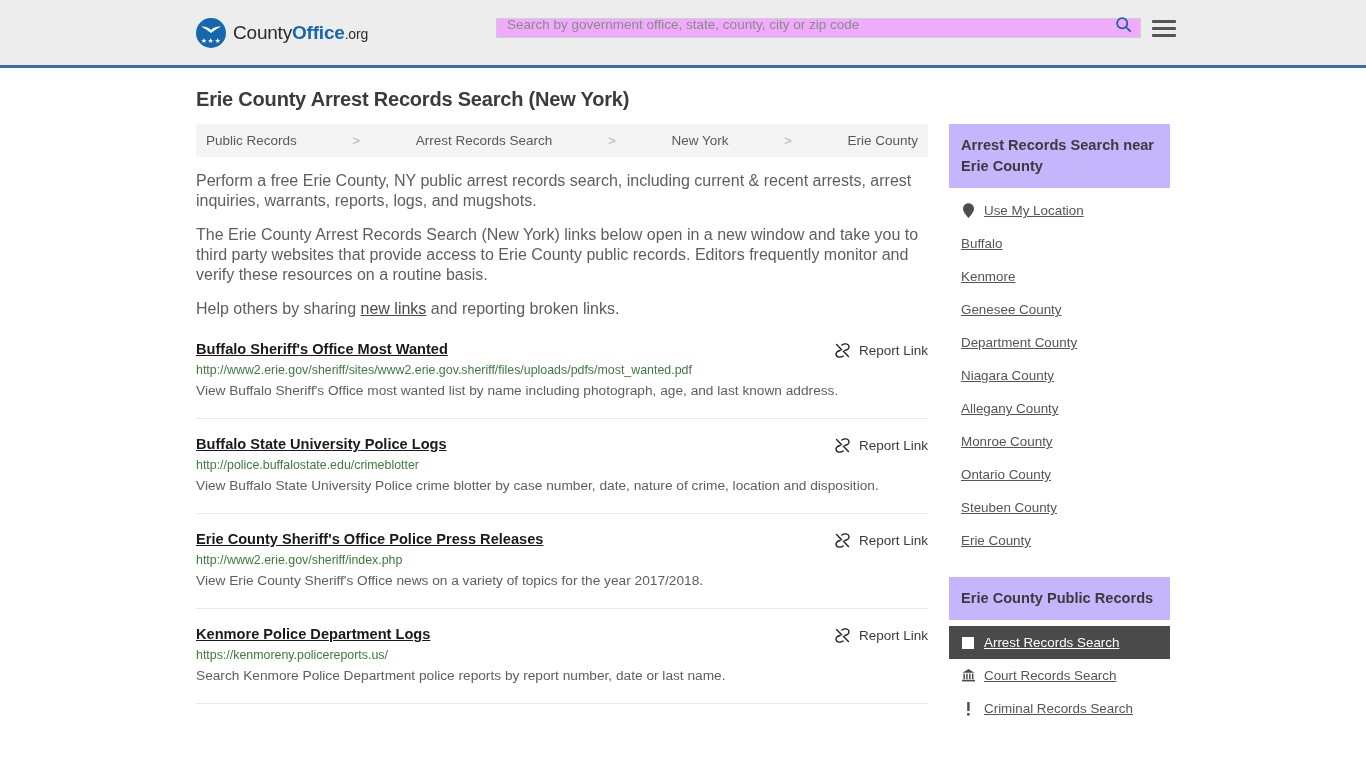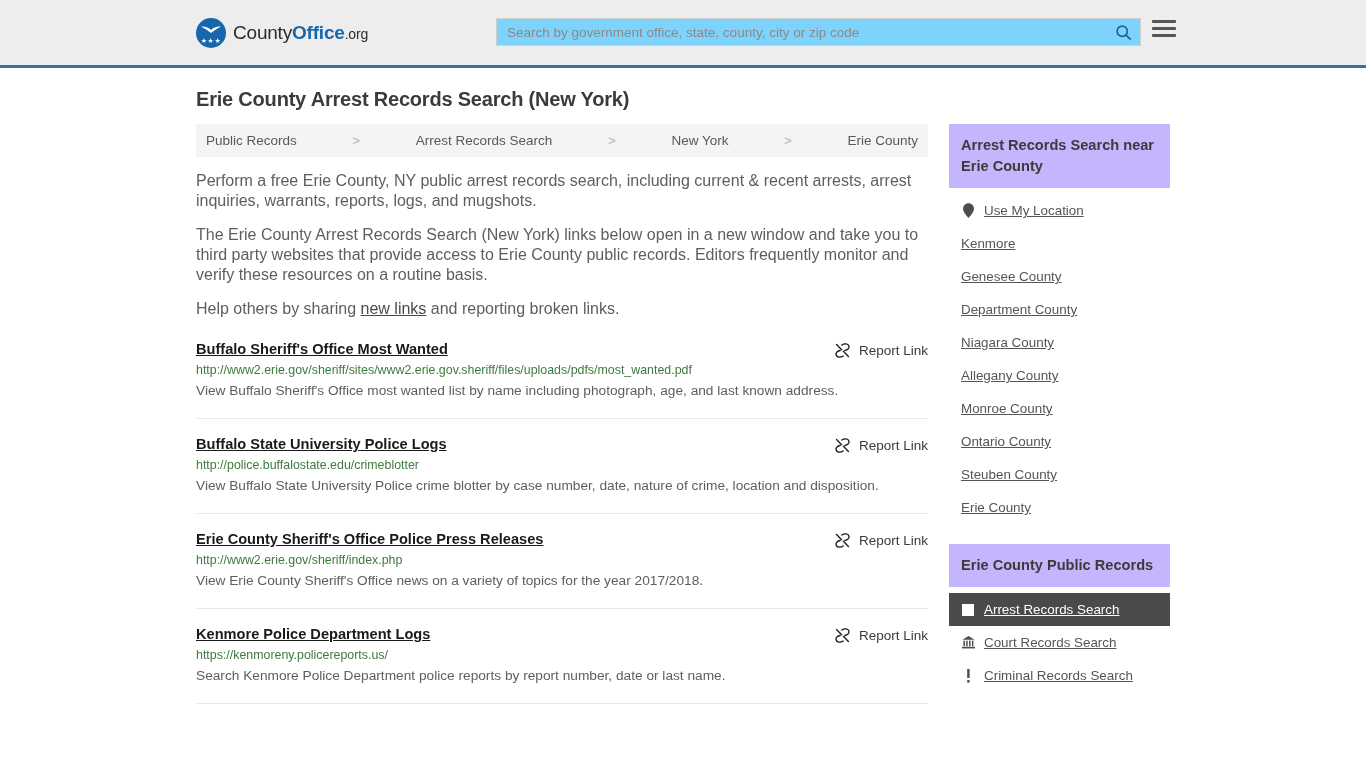--- a/index.html
+++ b/index.html
@@ -60,22 +60,22 @@
     white-space: nowrap;
   }
   .logo-text .b { color: #1767ad; font-weight: bold; }
   .logo-text .org { font-size: 14px; color: #2b2b2b; }
 
   .search-wrap {
     position: absolute;
     left: 496px;
     top: 18px;
     width: 645px;
-    height: 28px;
-    background: #7dd3fc;
+    height: 20px;
+    background: #f0abfc;
     border: 1px solid #cfcfcf;
     display: flex;
     align-items: flex-end;
   }
   .search-input {
     flex: 1 1 auto;
     height: 26px;
     border: 0;
     outline: none;
     padding: 0 10px;
@@ -368,20 +368,23 @@
         <div class="side-list" id="nearby-list">
             <div class="side-item">
               <span class="rec-icon">
                 <svg width="11" height="15" viewBox="0 0 12 16">
                   <path d="M6 0 C2.7 0 0 2.7 0 6 C0 10 6 16 6 16 C6 16 12 10 12 6 C12 2.7 9.3 0 6 0 Z" fill="#4d4d4d"></path>
                 </svg>
               </span>
               <span class="lbl">Use My Location</span>
             </div>
             <div class="side-item">
+              <span class="lbl">Buffalo</span>
+            </div>
+            <div class="side-item">
               <span class="lbl">Kenmore</span>
             </div>
             <div class="side-item">
               <span class="lbl">Genesee County</span>
             </div>
             <div class="side-item">
               <span class="lbl">Department County</span>
             </div>
             <div class="side-item">
               <span class="lbl">Niagara County</span>

